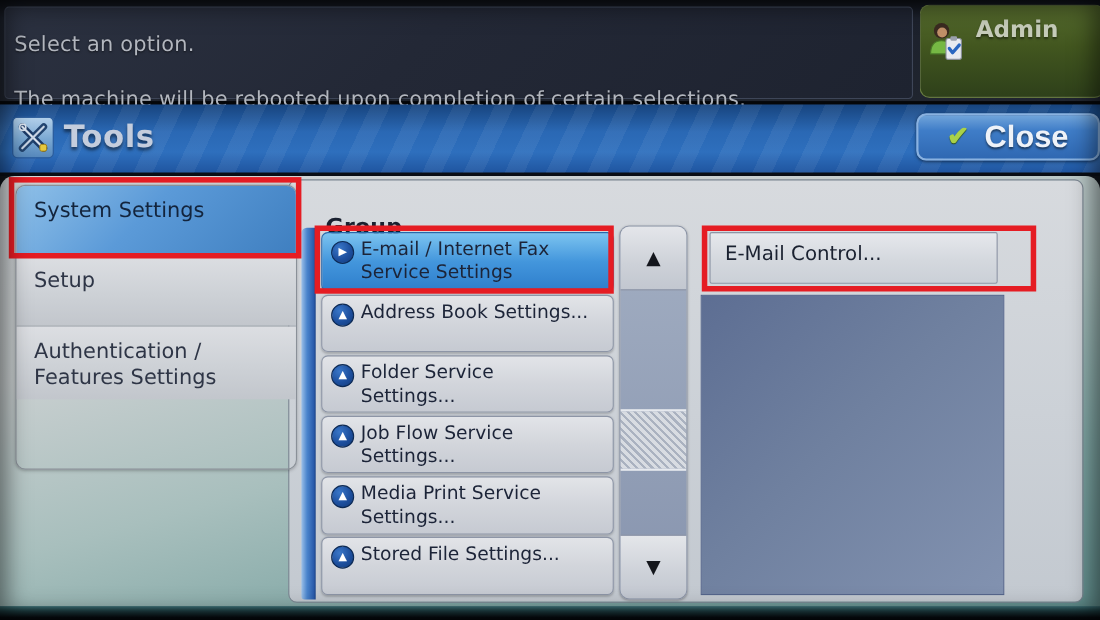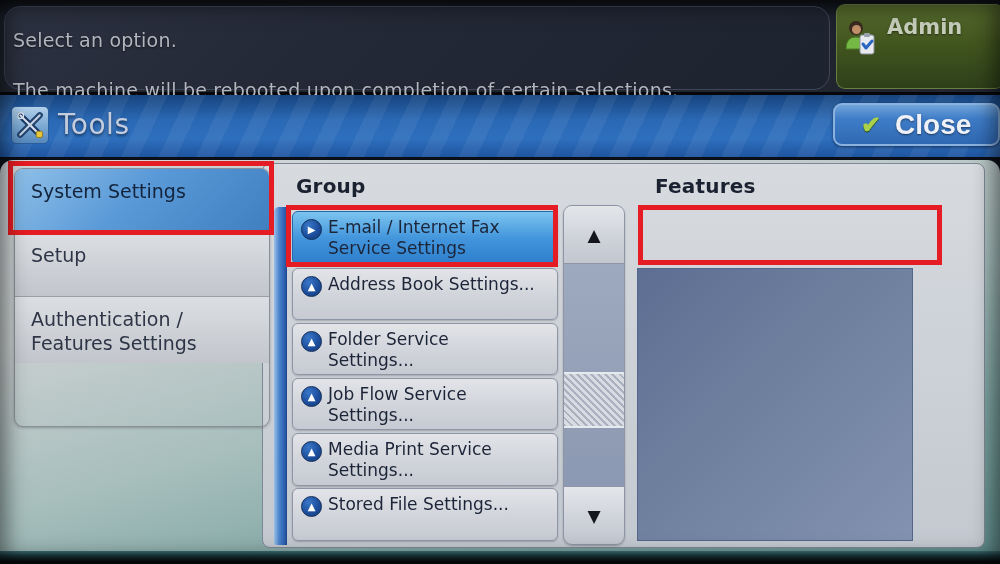--- a/index.html
+++ b/index.html
@@ -11,21 +11,21 @@
   }
   
   .topbar {
     position:absolute; left:0; top:0; width:1000px; height:95px;
     background:linear-gradient(180deg,#0d1016 0%,#1c212c 18%,#20252f 100%);
     border-bottom:3px solid #05070a;
   }
   .msgbox {
     position:absolute; left:4px; top:6px; width:826px; height:84px;
     background:linear-gradient(135deg,#2b3140 0%,#232836 45%,#1e2330 100%);
-    border:1px solid #3e4658; border-radius:16px;
+    border:1px solid #3e4658; border-radius:4px;
   }
   .msg-line { position:absolute; left:8px; color:#b2b6be; font-size:19px; letter-spacing:.2px;
     text-shadow:0 1px 2px rgba(0,0,0,.6); white-space:nowrap; }
   .msg-line.l1 { top:22px; }
   .msg-line.l2 { top:52px;margin-top:20px; }
   .admin-badge {
     position:absolute; left:836px; top:4px; width:168px; height:85px;
     background:linear-gradient(180deg,#566b2e 0%,#42561f 45%,#2e401a 100%);
     border:1px solid #6b7f42; border-right:none; border-radius:9px;
     display:flex; align-items:flex-start; padding:10px 0 0 6px; cursor:pointer;
@@ -44,21 +44,21 @@
     background:repeating-linear-gradient(115deg, rgba(255,255,255,.055) 0 16px, rgba(255,255,255,0) 16px 34px);
   }
   .tools-icon {
     position:absolute; left:11px; top:11px; width:38px; height:38px; z-index:2;
     background:linear-gradient(180deg,#b3d0ea 0%,#7aa8d2 55%,#5688bc 100%);
     border:1px solid #2c5d9c; border-radius:5px;
     display:flex; align-items:center; justify-content:center;
   }
   .title {
     position:absolute; left:58px; top:13px; z-index:2;
-    color:#c4cddd; font-size:28px; font-weight:400; letter-spacing:.5px;
+    color:#c4cddd; font-size:28px; font-weight:700; letter-spacing:.5px;
     text-shadow:0 2px 3px rgba(0,0,0,.5);
   }
   .close-btn {
     position:absolute; left:833px; top:8px; width:167px; height:43px; z-index:2;
     background:linear-gradient(180deg,#70a4da 0%,#3f7dc8 35%,#2f68b2 100%);
     border:2px solid #8ab2e0; border-radius:9px; cursor:pointer;
     display:flex; align-items:center; justify-content:flex-start; padding-left:26px;
     box-shadow:0 1px 3px rgba(0,0,0,.5);
   }
   .check { color:#a9d149; font-size:24px; font-weight:bold; line-height:1;
@@ -96,21 +96,21 @@
   }
   .side-item.s0 { height:64px; }
   .side-item.s1 { height:64px; }
   .side-item.s2 { height:65px; }
   .side-item.s3 { height:66px; border-bottom:none; }
   .side-item.selected {
     background:linear-gradient(135deg,#8fc0e8 0%,#5b9ad8 45%,#3f7fc0 100%);
     color:#13243c;
   }
   
-  .col-header { position:absolute; color:#1a2130; font-size:20px; font-weight:600; letter-spacing:.2px; }
+  .col-header { position:absolute; color:#1a2130; font-size:20px; font-weight:600; letter-spacing:.2px;margin-top:20px; }
   .group-h { left:296px; top:14px; }
   .feat-h  { left:655px; top:14px; }
   
   .group-item {
     position:absolute; left:292px; width:266px; cursor:pointer;
     background:linear-gradient(180deg,#e2e4e8 0%,#d2d5db 50%,#c6cad2 100%);
     border:1px solid #8d95a6; border-radius:6px;
     display:flex; align-items:flex-start; padding:4px 6px 0 8px;
     color:#1c2438; font-size:17px; line-height:1.22;
     box-shadow:0 1px 2px rgba(0,0,0,.2);
@@ -229,21 +229,20 @@
     <div class="blue-spine"></div>
 
     <div class="sidebar">
       <div class="side-item s0 selected">System Settings</div>
       <div class="side-item s1">Setup</div>
       <div class="side-item s3">Authentication /
 Features Settings</div>
     </div>
 
     <div class="col-header group-h">Group</div>
-    <div class="col-header feat-h">Features</div>
 
     <div class="group-item g0 selected">
       <span class="gi-icon">▶</span>
       <span class="gi-label">E-mail / Internet Fax
 Service Settings</span>
     </div>
     <div class="group-item g1">
       <span class="gi-icon">▲</span>
       <span class="gi-label">Address Book Settings...</span>
     </div>
@@ -272,20 +271,21 @@
         <span>▲</span>
       </div>
       <div class="scroll-track">
         <div class="scroll-thumb"></div>
       </div>
       <div class="scroll-btn down">
         <span>▼</span>
       </div>
     </div>
 
+    <div class="feature-btn">E-Mail Control...</div>
     <div class="features-empty"></div>
 
     <div class="anno anno1"></div>
     <div class="anno anno2"></div>
     <div class="anno anno3"></div>
   </div>
 
   <div class="bottom-bezel"></div>
   <div class="vignette"></div>
 </div>

